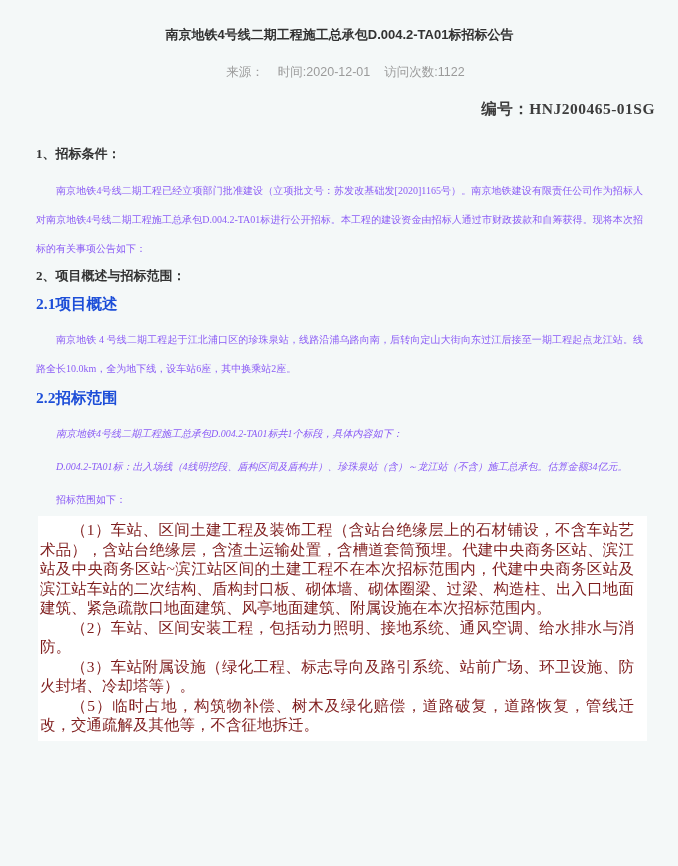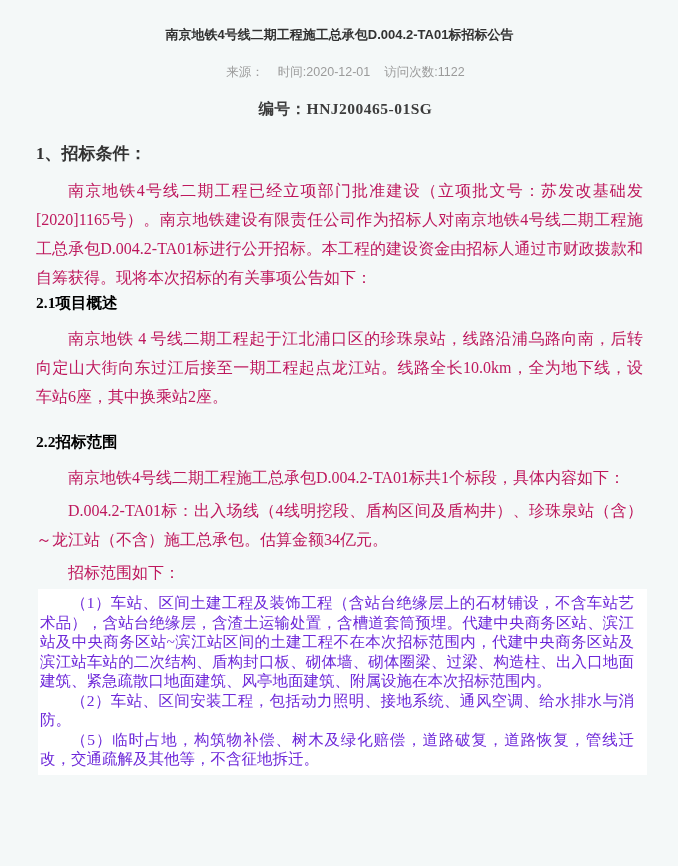--- a/index.html
+++ b/index.html
@@ -27,97 +27,99 @@
   .meta-line {
     text-align: center;
     font-family: "Liberation Sans", "DejaVu Sans", sans-serif;
     font-size: 12.5px;
     line-height: 16px;
     color: #9b9b9b;
     margin-bottom: 18px;
   }
   .meta-line span { margin: 0 7px; }
   .doc-number {
-    text-align: center;
+    text-align: right;
     font-weight: bold;
     font-size: 15.5px;
     line-height: 22px;
     color: #3d3d3d;
     letter-spacing: 0.5px;
     margin-bottom: 22px;
   }
   .h-major {
-    font-size: 17px;
+    font-size: 13px;
     font-weight: bold;
     line-height: 24px;
     color: #333333;
     margin: 0 0 10px 0;
   }
   .h-major.second { line-height: 26px; margin-bottom: 4px; }
   .h-minor {
     font-size: 15.5px;
     font-weight: bold;
     line-height: 22px;
-    color: #000000;
+    color: #1d4ed8;
     margin: 0 0 10px 0;
   }
   .para {
-    font-size: 16px;
+    font-size: 10px;
     line-height: 29px;
     text-align: justify;
     text-indent: 2em;
-    color: #be185d;
+    color: #8b5cf6;
     margin: 0 12px 0 0;
   }
   .para.mb0  { margin-bottom: 0; }
-  .para.mb4  { margin-bottom: 4px; }
-  .para.mb8  { margin-bottom: 20px; }
+  .para.mb4  { margin-bottom: 4px; font-style: italic; }
+  .para.mb8  { margin-bottom: 4px; }
   .scope-block {
     background: #ffffff;
     margin: 2px 8px 0 2px;
     padding: 4px 13px 6px 2px;
   }
   .scope-block p {
     font-size: 15.5px;
     line-height: 19.5px;
     text-align: justify;
     text-indent: 2em;
-    color: #6d28d9;
+    color: #7f1d1d;
     margin: 0;
   }
 </style>
 </head>
 <body>
 
 <div class="doc">
 
   <div class="page-title">南京地铁4号线二期工程施工总承包D.004.2-TA01标招标公告</div>
 
   <div class="meta-line">
     <span>来源：</span><span>时间:2020-12-01</span><span>访问次数:1122</span>
   </div>
 
   <div class="doc-number">编号：HNJ200465-01SG</div>
 
   <div class="h-major">1、招标条件：</div>
 
   <p class="para mb0">南京地铁4号线二期工程已经立项部门批准建设（立项批文号：苏发改基础发[2020]1165号）。南京地铁建设有限责任公司作为招标人对南京地铁4号线二期工程施工总承包D.004.2-TA01标进行公开招标。本工程的建设资金由招标人通过市财政拨款和自筹获得。现将本次招标的有关事项公告如下：</p>
 
+  <div class="h-major second">2、项目概述与招标范围：</div>
 
   <div class="h-minor">2.1项目概述</div>
 
   <p class="para mb8">南京地铁 4 号线二期工程起于江北浦口区的珍珠泉站，线路沿浦乌路向南，后转向定山大街向东过江后接至一期工程起点龙江站。线路全长10.0km，全为地下线，设车站6座，其中换乘站2座。</p>
 
   <div class="h-minor">2.2招标范围</div>
 
   <p class="para mb4">南京地铁4号线二期工程施工总承包D.004.2-TA01标共1个标段，具体内容如下：</p>
 
   <p class="para mb4">D.004.2-TA01标：出入场线（4线明挖段、盾构区间及盾构井）、珍珠泉站（含）～龙江站（不含）施工总承包。估算金额34亿元。</p>
 
   <p class="para mb0">招标范围如下：</p>
 
   <div class="scope-block">
     <p>（1）车站、区间土建工程及装饰工程（含站台绝缘层上的石材铺设，不含车站艺术品），含站台绝缘层，含渣土运输处置，含槽道套筒预埋。代建中央商务区站、滨江站及中央商务区站~滨江站区间的土建工程不在本次招标范围内，代建中央商务区站及滨江站车站的二次结构、盾构封口板、砌体墙、砌体圈梁、过梁、构造柱、出入口地面建筑、紧急疏散口地面建筑、风亭地面建筑、附属设施在本次招标范围内。</p>
     <p>（2）车站、区间安装工程，包括动力照明、接地系统、通风空调、给水排水与消防。</p>
+    <p>（3）车站附属设施（绿化工程、标志导向及路引系统、站前广场、环卫设施、防火封堵、冷却塔等）。</p>
     <p>（5）临时占地，构筑物补偿、树木及绿化赔偿，道路破复，道路恢复，管线迁改，交通疏解及其他等，不含征地拆迁。</p>
   </div>
 
 </div>
 
 </body></html>

